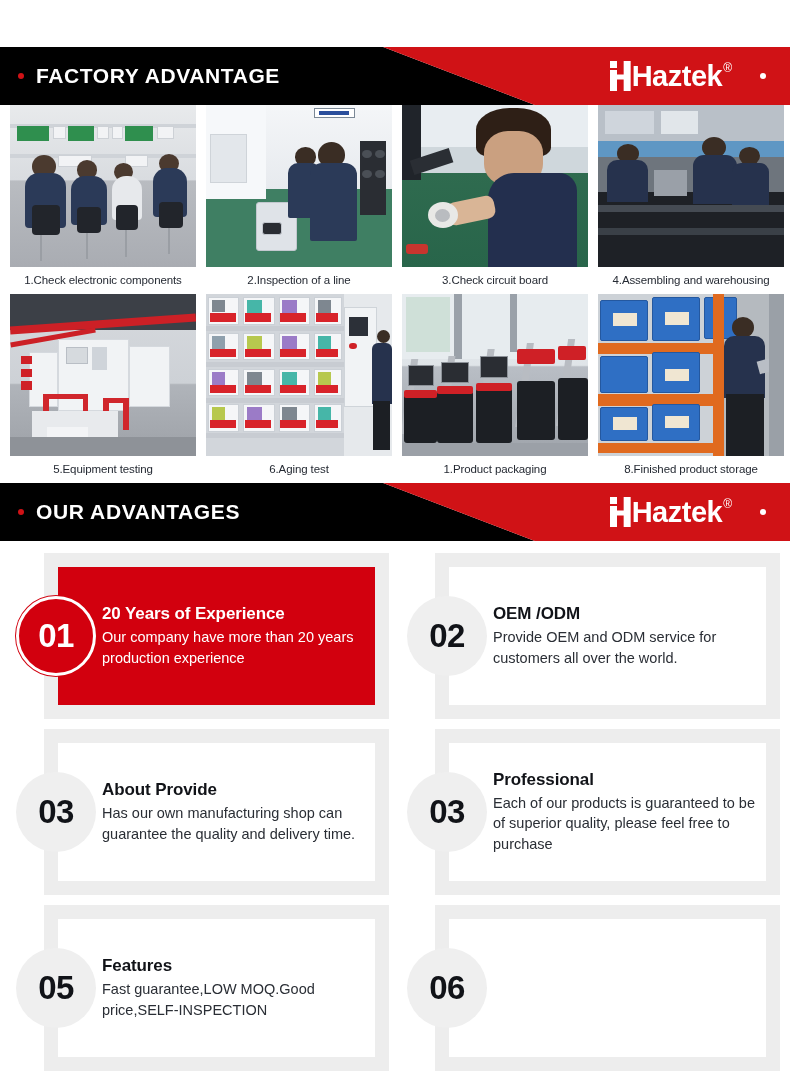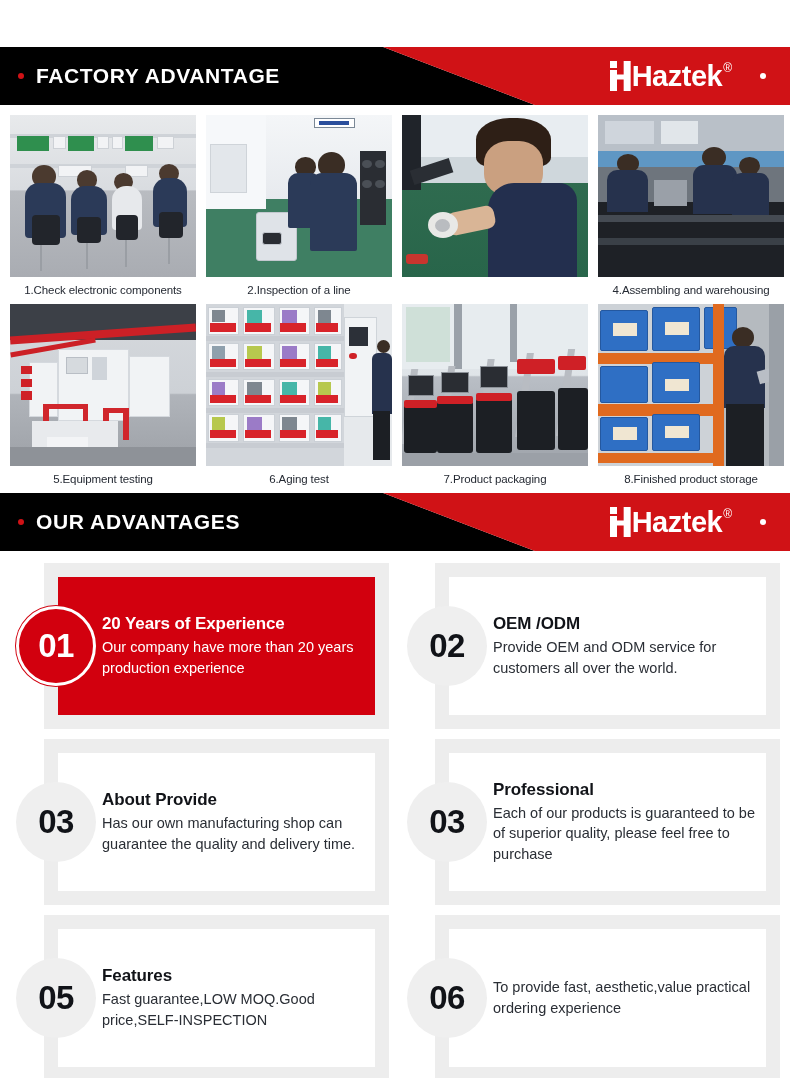--- a/index.html
+++ b/index.html
@@ -108,21 +108,21 @@
     position: absolute;
     right: 24px;
     top: 50%;
     transform: translateY(-50%);
     width: 6px; height: 6px;
     border-radius: 50%;
     background: #ffffff;
   }
 
   
-  .photo-section { padding: 10px 10px 0 10px; }
+  .photo-section { padding: 0 10px 0 10px; }
   .photo-row { display: flex; gap: 10px; }
   .photo-cell { width: 186px; }
   .photo {
     width: 186px;
     height: 162px;
     overflow: hidden;
     position: relative;
     background: #c9ccd1;
   }
   .photo-caption {
@@ -347,20 +347,21 @@
             <div style="position:absolute;left:5%;top:30%;width:22%;height:9%;background:#2a2e34;transform:rotate(-18deg);"></div>
             <div style="position:absolute;left:40%;top:2%;width:40%;height:30%;background:#2e1f16;border-radius:45% 45% 20% 20%;"></div>
             <div style="position:absolute;left:44%;top:16%;width:32%;height:34%;background:#caa080;border-radius:40%;"></div>
             <div style="position:absolute;left:46%;top:42%;width:48%;height:58%;background:#232f4e;border-radius:26px 18px 0 0;"></div>
             <div style="position:absolute;left:24%;top:58%;width:26%;height:14%;background:#d9b596;border-radius:8px;transform:rotate(-12deg);"></div>
             <div style="position:absolute;left:14%;top:60%;width:16%;height:16%;background:#e8e8e6;border-radius:50%;"></div>
             <div style="position:absolute;left:18%;top:64%;width:8%;height:8%;background:#b9bcc0;border-radius:50%;"></div>
             <div style="position:absolute;left:2%;top:86%;width:12%;height:6%;background:#c8352e;border-radius:3px;"></div>
           </div>
         </div>
+        <div class="photo-caption">3.Check circuit board</div>
       </div>
 
       <div class="photo-cell">
         <div class="photo p4">
           <div class="scene">
             <div style="position:absolute;left:0;top:0;width:100%;height:22%;background:#b9c0c8;"></div>
             <div style="position:absolute;left:0;top:22%;width:100%;height:10%;background:#5f97c4;"></div>
             <div style="position:absolute;left:0;top:32%;width:100%;height:22%;background:#6e757d;"></div>
             <div style="position:absolute;left:0;top:54%;width:100%;height:46%;background:#1e2126;"></div>
             <div style="position:absolute;left:4%;top:4%;width:26%;height:14%;background:#cfd5dc;"></div>
@@ -500,21 +501,21 @@
             <div class="redtop" style="left:40%;top:55%;width:19%;height:5%"></div>
             <div class="cart" style="left:64%;top:30%;width:4%;height:52%;transform:skewX(-8deg);"></div>
             <div class="redtop" style="left:62%;top:34%;width:20%;height:9%"></div>
             <div class="drum" style="left:62%;top:54%;width:20%;height:36%"></div>
             <div class="cart" style="left:86%;top:28%;width:4%;height:54%;transform:skewX(-8deg);"></div>
             <div class="redtop" style="left:84%;top:32%;width:15%;height:9%"></div>
             <div class="drum" style="left:84%;top:52%;width:16%;height:38%"></div>
             <div style="position:absolute;left:0;top:92%;width:100%;height:8%;background:#9ba0a7;"></div>
           </div>
         </div>
-        <div class="photo-caption">7.Product packaging</div>
+        <div class="photo-caption">1.Product packaging</div>
       </div>
 
       <div class="photo-cell">
         <div class="photo p8">
           <div class="scene">
             <div style="position:absolute;left:0;top:0;width:100%;height:100%;background:#b5babf;"></div>
             <div style="position:absolute;left:0;top:0;width:62%;height:100%;background:#cdd2d7;"></div>
             <div class="beam" style="left:0;top:30%;width:62%;height:7%"></div>
             <div class="beam" style="left:0;top:62%;width:62%;height:7%"></div>
             <div class="beam" style="left:0;top:92%;width:62%;height:6%"></div>
@@ -620,19 +621,18 @@
           <div class="card-desc">Fast guarantee,LOW MOQ.Good price,SELF-INSPECTION</div>
         </div>
       </div>
 
       <div class="card">
         <div class="card-frame">
           <div class="card-inner"></div>
         </div>
         <div class="badge">06</div>
         <div class="card-text">
-          <div class="card-desc">To provide fast, aesthetic,value practical ordering experience</div>
         </div>
       </div>
     </div>
 
   </div>
 </div>
 
 </body></html>

